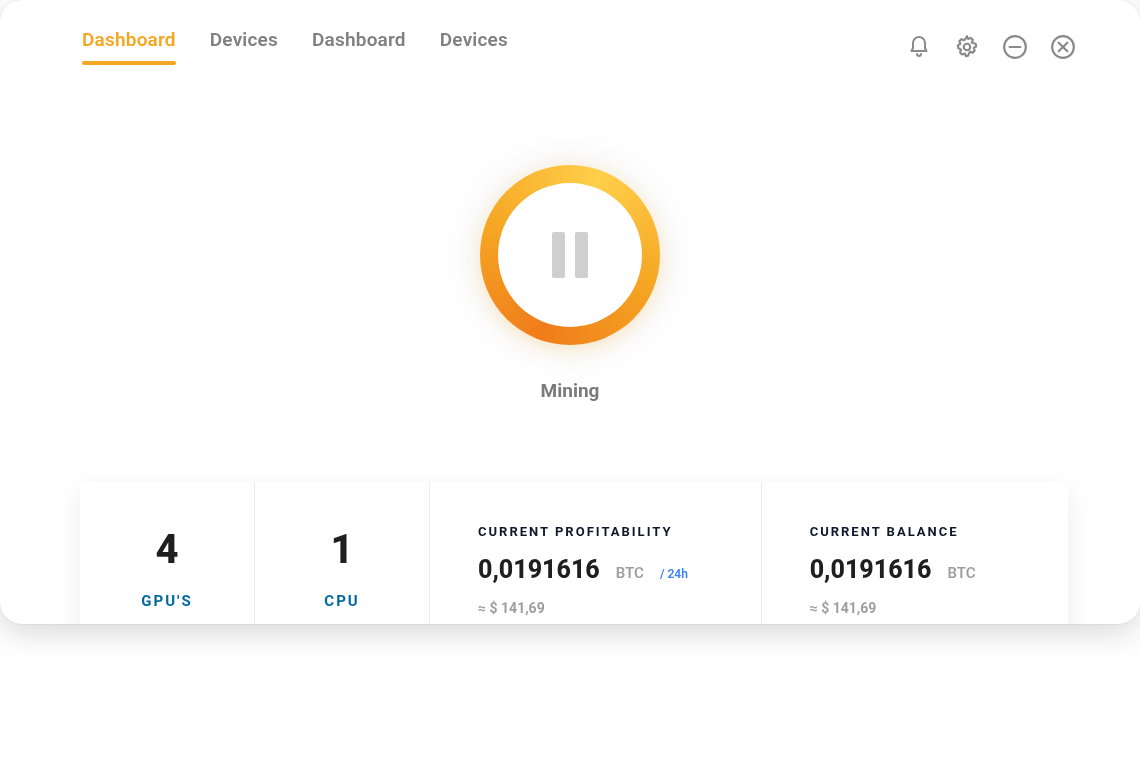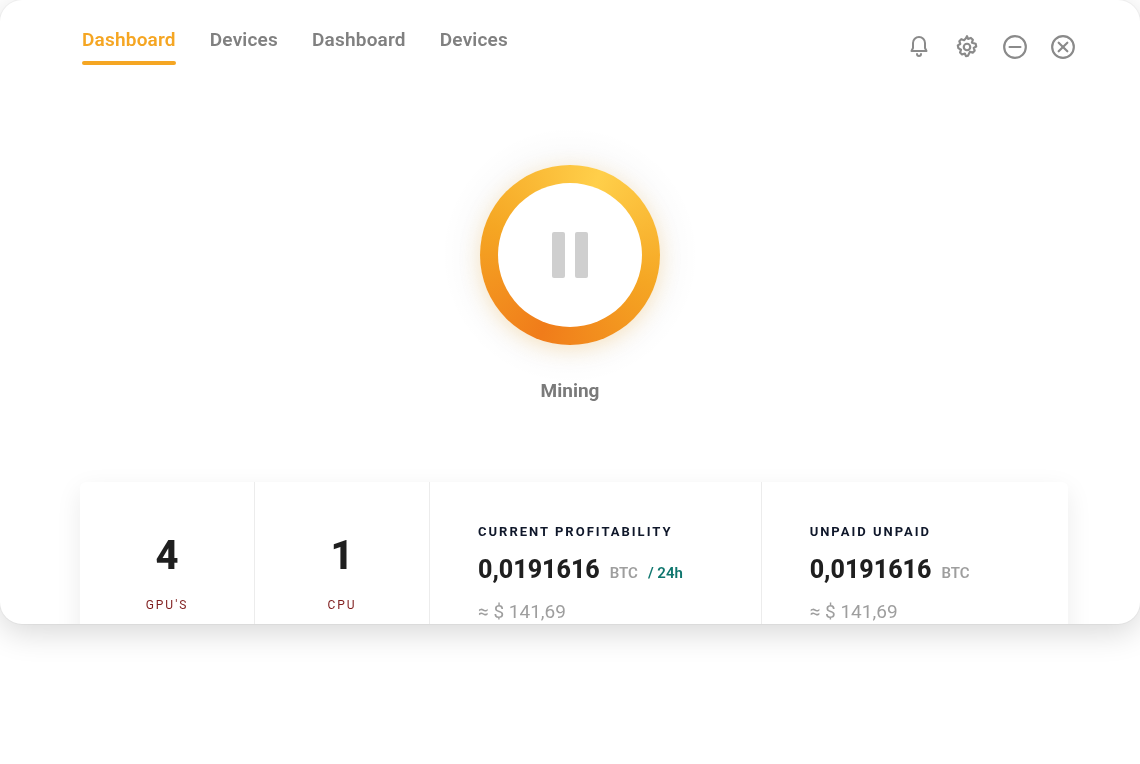--- a/index.html
+++ b/index.html
@@ -68,29 +68,29 @@
   }
   .card {
     padding: 42px 40px 38px 48px;
     border-right:1px solid #ececec;
     display:flex; flex-direction:column; justify-content:center;
   }
   .card:last-child { border-right:none; }
 
   .card-count { width:175px; align-items:center; text-align:center; padding-left:20px; padding-right:20px; }
   .card-count .big { font-size:40px; font-weight:800; color:#1f1f1f; line-height:1; }
-  .card-count .lbl { margin-top:22px; font-size:12px; font-weight:400; color:#7f1d1d; letter-spacing:2px; }
+  .card-count .lbl { margin-top:22px; font-size:15px; font-weight:700; color:#0369a1; letter-spacing:2px; }
 
   .card-metric { flex:1; }
   .card-metric .heading { font-size:13px; font-weight:700; color:#0f172a; letter-spacing:2px; margin-bottom:16px; }
-  .val-row { display:flex; align-items:baseline; gap:10px; margin-bottom:16px; }
+  .val-row { display:flex; align-items:baseline; gap:16px; margin-bottom:16px; }
   .val-main { font-size:25px; font-weight:800; color:#1f1f1f; }
   .val-unit { font-size:15px; font-weight:600; color:#9e9e9e; }
-  .val-per  { font-size:15px; font-weight:600; color:#0f766e; }
-  .approx   { font-size:19px; font-weight:400; color:#9e9e9e; }
+  .val-per  { font-size:12px; font-weight:600; color:#3b82f6; }
+  .approx   { font-size:14px; font-weight:700; color:#9e9e9e; }
 </style>
 </head>
 <body>
 
 <div class="window">
 
   <div class="topbar">
     <div class="tabs">
       <div class="tab active">Dashboard</div>
       <div class="tab">Devices</div>
@@ -157,21 +157,21 @@
       <div class="heading">CURRENT PROFITABILITY</div>
       <div class="val-row">
         <span class="val-main">0,0191616</span>
         <span class="val-unit">BTC</span>
         <span class="val-per">/ 24h</span>
       </div>
       <div class="approx">≈ $ 141,69</div>
     </div>
 
     <div class="card card-metric" style="flex:0.9">
-      <div class="heading">UNPAID UNPAID</div>
+      <div class="heading">CURRENT BALANCE</div>
       <div class="val-row">
         <span class="val-main">0,0191616</span>
         <span class="val-unit">BTC</span>
       </div>
       <div class="approx">≈ $ 141,69</div>
     </div>
 
   </div>
 </div>
 

